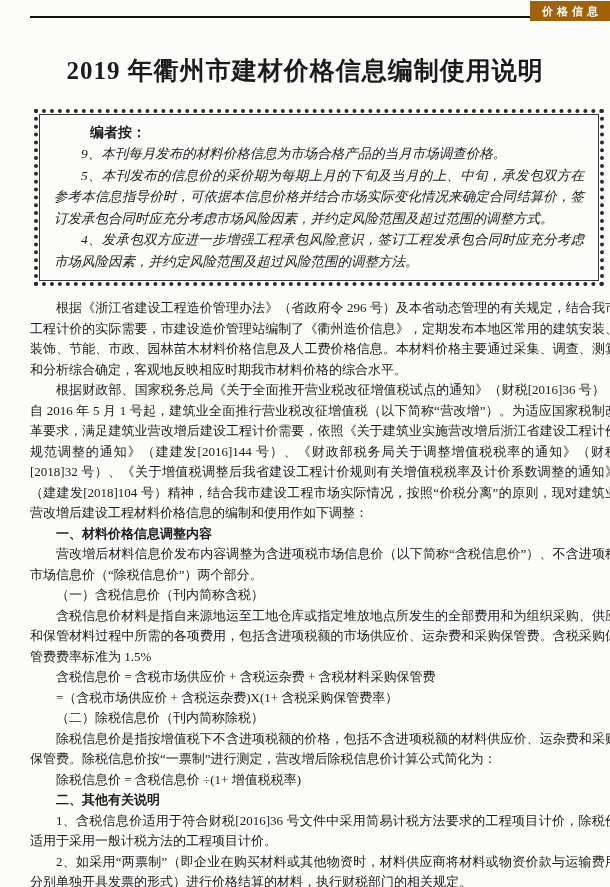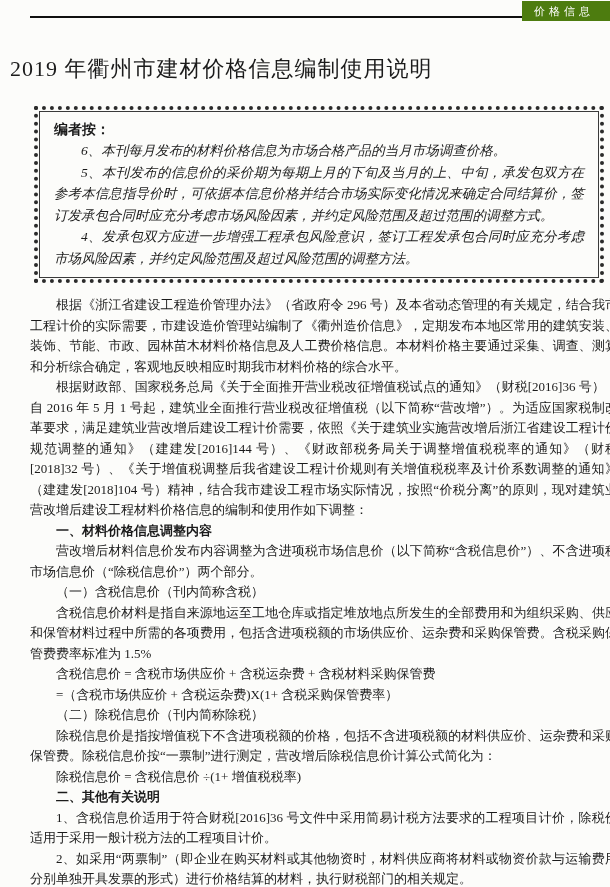--- a/index.html
+++ b/index.html
@@ -14,49 +14,50 @@
   
   .topbar { position: relative; height: 22px; }
   .rule {
     position: absolute; top: 16px; left: 30px;
     width: 506px; height: 0;
     border-top: 2px solid #101010;
   }
   .badge {
     position: absolute; top: 1px; right: 0;
     min-width: 70px; height: 20px;
-    background: #4d7c0f; color: #ffffff;
+    background: #a16207; color: #ffffff;
     font-family: "Liberation Sans", "DejaVu Sans", sans-serif;
-    font-size: 11px; font-weight: normal;
+    font-size: 11px; font-weight: bold;
     letter-spacing: 4px;
     display: flex; align-items: center; justify-content: center;
-    padding: 0 11px 0 7px;
+    padding: 0 3px 0 7px;
   }
   
   .title {
     margin: 32px 10px 0 10px;
-    text-align: left;
-    font-size: 22px; font-weight: normal;
+    text-align: center;
+    font-size: 25px; font-weight: bold;
     letter-spacing: 1px;
     white-space: nowrap;
   }
   
   .editor-box {
     margin: 22px 6px 0 34px;
     border: 4px dotted #2b2b2b;
     padding: 1px;
   }
   .editor-box-inner {
     border: 1px solid #3a3a3a;
     padding: 6px 14px 8px 14px;
   }
   .editor-label {
     font-family: "Liberation Sans", "DejaVu Sans", sans-serif;
     font-weight: bold; font-size: 14px;
     line-height: 22px;
+    margin-left: 36px;
   }
   .editor-item {
     margin: 0;
     font-size: 13.5px; line-height: 21.5px;
     font-style: italic;
     text-indent: 2em;
     text-align: justify;
   }
   
   .content {
@@ -81,21 +82,21 @@
   <div class="rule"></div>
   <div class="badge">价格信息</div>
 </div>
 
 <h1 class="title">2019 年衢州市建材价格信息编制使用说明</h1>
 
 <div class="editor-box">
   <div class="editor-box-inner">
     <div class="editor-label">编者按：</div>
     <div id="editor-items">
-        <p class="editor-item">6、本刊每月发布的材料价格信息为市场合格产品的当月市场调查价格。</p>
+        <p class="editor-item">9、本刊每月发布的材料价格信息为市场合格产品的当月市场调查价格。</p>
         <p class="editor-item">5、本刊发布的信息价的采价期为每期上月的下旬及当月的上、中旬，承发包双方在参考本信息指导价时，可依据本信息价格并结合市场实际变化情况来确定合同结算价，签订发承包合同时应充分考虑市场风险因素，并约定风险范围及超过范围的调整方式。</p>
         <p class="editor-item">4、发承包双方应进一步增强工程承包风险意识，签订工程发承包合同时应充分考虑市场风险因素，并约定风险范围及超过风险范围的调整方法。</p>
       </div>
   </div>
 </div>
 
 <div class="content" id="content">
     <p class="para">根据《浙江省建设工程造价管理办法》（省政府令 296 号）及本省动态管理的有关规定，结合我市工程计价的实际需要，市建设造价管理站编制了《衢州造价信息》，定期发布本地区常用的建筑安装、装饰、节能、市政、园林苗木材料价格信息及人工费价格信息。本材料价格主要通过采集、调查、测算和分析综合确定，客观地反映相应时期我市材料价格的综合水平。</p>
     <p class="para">根据财政部、国家税务总局《关于全面推开营业税改征增值税试点的通知》（财税[2016]36 号），自 2016 年 5 月 1 号起，建筑业全面推行营业税改征增值税（以下简称“营改增”）。为适应国家税制改革要求，满足建筑业营改增后建设工程计价需要，依照《关于建筑业实施营改增后浙江省建设工程计价规范调整的通知》（建建发[2016]144 号）、《财政部税务局关于调整增值税税率的通知》（财税 [2018]32 号）、《关于增值税调整后我省建设工程计价规则有关增值税税率及计价系数调整的通知》（建建发[2018]104 号）精神，结合我市建设工程市场实际情况，按照“价税分离”的原则，现对建筑业营改增后建设工程材料价格信息的编制和使用作如下调整：</p>
     <p class="heading">一、材料价格信息调整内容</p>

